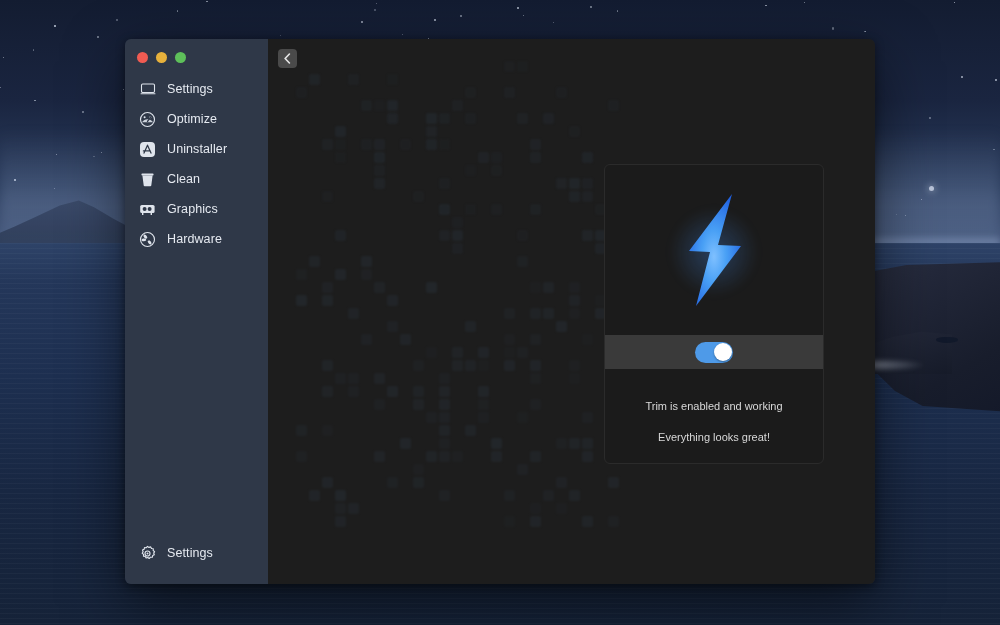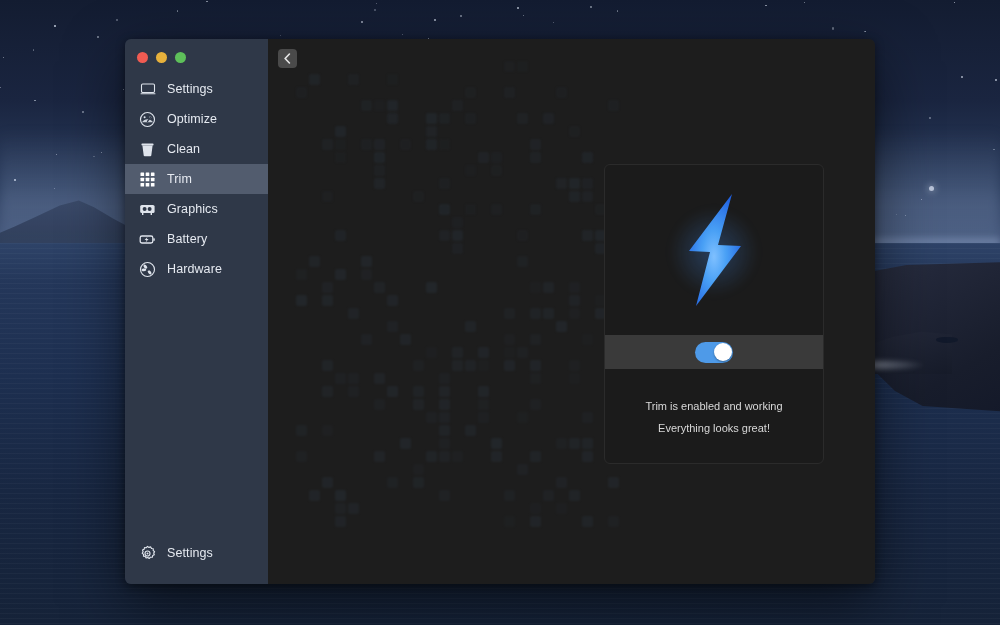--- a/index.html
+++ b/index.html
@@ -220,21 +220,21 @@
     text-align: center;
   }
   .card-status {
     font-size: 11px;
     color: #d8d8d8;
     line-height: 1.42;
   }
   .card-sub {
     font-size: 11px;
     color: #d8d8d8;
-    margin-top: 7px;
+    margin-top: 16px;
   }
 </style>
 </head>
 <body>
 
 <div id="desktop">
   <div class="wp-sky"></div>
   <div id="stars">
       <div class="star" style="left: 871.641px; top: 113.055px; opacity: 0.3; width: 1.9px; height: 1.9px;"></div>
       <div class="star" style="left: 188.383px; top: 47.4031px; opacity: 0.56; width: 1.6px; height: 1.6px;"></div>
@@ -366,75 +366,56 @@
               <circle cx="8.5" cy="8.5" r="7" fill="none" stroke="#dfe4ec" stroke-width="1.15"></circle>
               <path d="M3 11.2 A6.6 6.6 0 0 1 14 11.2 Z" fill="#dfe4ec" opacity=".9"></path>
               <circle cx="5.6" cy="6.3" r="1" fill="#dfe4ec"></circle>
               <circle cx="11.4" cy="6.3" r="1" fill="#dfe4ec"></circle>
               <path d="M8.5 10.4 L12 5.6" stroke="#2f3848" stroke-width="1.3" stroke-linecap="round"></path>
             </svg>
           </span>
           <span class="nav-label">Optimize</span>
         </div>
 
+        <div class="nav-item">
+          <span class="nav-icon">
+            <svg width="17" height="17" viewBox="0 0 17 17">
+              <rect x="1" y="1" width="15" height="15" rx="4" fill="#dfe4ec"></rect>
+              <path d="M8.5 4.2 L12 12.1 M8.5 4.2 L5 12.1 M4.4 9.9 H11.2" stroke="#2f3848" stroke-width="1.25" stroke-linecap="round" fill="none"></path>
+            </svg>
+          </span>
+          <span class="nav-label">Uninstaller</span>
+        </div>
 
         <div class="nav-item">
           <span class="nav-icon">
             <svg width="17" height="17" viewBox="0 0 17 17">
               <path d="M3.4 4.6 H13.6 L12.3 14.4 A1 1 0 0 1 11.3 15.2 H5.7 A1 1 0 0 1 4.7 14.4 Z" fill="#dfe4ec"></path>
               <rect x="2.4" y="2.6" width="12.2" height="1.9" rx=".9" fill="#dfe4ec"></rect>
             </svg>
           </span>
           <span class="nav-label">Clean</span>
         </div>
 
-        <div class="nav-item active">
-          <span class="nav-icon">
-            <svg width="15" height="15" viewBox="0 0 15 15">
-              <g fill="#ffffff">
-                <rect x="0.5" y="0.5" width="3.6" height="3.6" rx=".5"></rect>
-                <rect x="5.7" y="0.5" width="3.6" height="3.6" rx=".5"></rect>
-                <rect x="10.9" y="0.5" width="3.6" height="3.6" rx=".5"></rect>
-                <rect x="0.5" y="5.7" width="3.6" height="3.6" rx=".5"></rect>
-                <rect x="5.7" y="5.7" width="3.6" height="3.6" rx=".5"></rect>
-                <rect x="10.9" y="5.7" width="3.6" height="3.6" rx=".5"></rect>
-                <rect x="0.5" y="10.9" width="3.6" height="3.6" rx=".5"></rect>
-                <rect x="5.7" y="10.9" width="3.6" height="3.6" rx=".5"></rect>
-                <rect x="10.9" y="10.9" width="3.6" height="3.6" rx=".5"></rect>
-              </g>
-            </svg>
-          </span>
-          <span class="nav-label">Trim</span>
-        </div>
 
 
 
         <div class="nav-item">
           <span class="nav-icon">
             <svg width="17" height="17" viewBox="0 0 17 17">
               <rect x="1.2" y="4" width="14.4" height="8" rx="1.6" fill="#dfe4ec"></rect>
               <circle cx="5.6" cy="8" r="2" fill="#2f3848"></circle>
               <circle cx="10.6" cy="8" r="2" fill="#2f3848"></circle>
               <rect x="3" y="12" width="1.4" height="2" fill="#dfe4ec"></rect>
               <rect x="11.6" y="12" width="1.4" height="2" fill="#dfe4ec"></rect>
             </svg>
           </span>
           <span class="nav-label">Graphics</span>
         </div>
 
-        <div class="nav-item">
-          <span class="nav-icon">
-            <svg width="17" height="17" viewBox="0 0 17 17">
-              <rect x="1.2" y="5" width="12.6" height="7" rx="1.8" fill="none" stroke="#dfe4ec" stroke-width="1.3"></rect>
-              <rect x="14.3" y="7.2" width="1.5" height="2.6" rx=".6" fill="#dfe4ec"></rect>
-              <path d="M8.4 5.9 L5.6 9.1 H7.5 L6.6 11.4 L9.6 8 H7.7 Z" fill="#dfe4ec"></path>
-            </svg>
-          </span>
-          <span class="nav-label">Battery</span>
-        </div>
 
         <div class="nav-item">
           <span class="nav-icon">
             <svg width="17" height="17" viewBox="0 0 17 17">
               <circle cx="8.5" cy="8.5" r="7" fill="none" stroke="#dfe4ec" stroke-width="1.15"></circle>
               <g fill="#dfe4ec">
                 <path d="M8.5 8.5 C8.5 5.4 7.2 3.2 5.3 3.4 C4.1 3.6 4.3 5.8 5.6 6.9 C6.6 7.8 7.8 8.3 8.5 8.5 Z"></path>
                 <path d="M8.5 8.5 C11.1 7 12.3 4.7 11.2 3.2 C10.5 2.2 8.8 3.6 8.5 5.3 C8.3 6.6 8.4 7.9 8.5 8.5 Z" transform="rotate(120 8.5 8.5)"></path>
                 <path d="M8.5 8.5 C11.1 7 12.3 4.7 11.2 3.2 C10.5 2.2 8.8 3.6 8.5 5.3 C8.3 6.6 8.4 7.9 8.5 8.5 Z" transform="rotate(240 8.5 8.5)"></path>
               </g>

